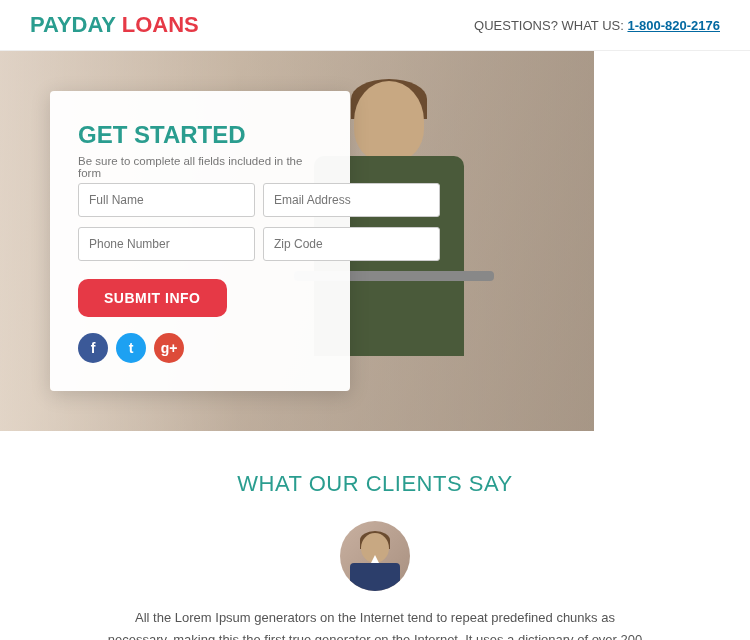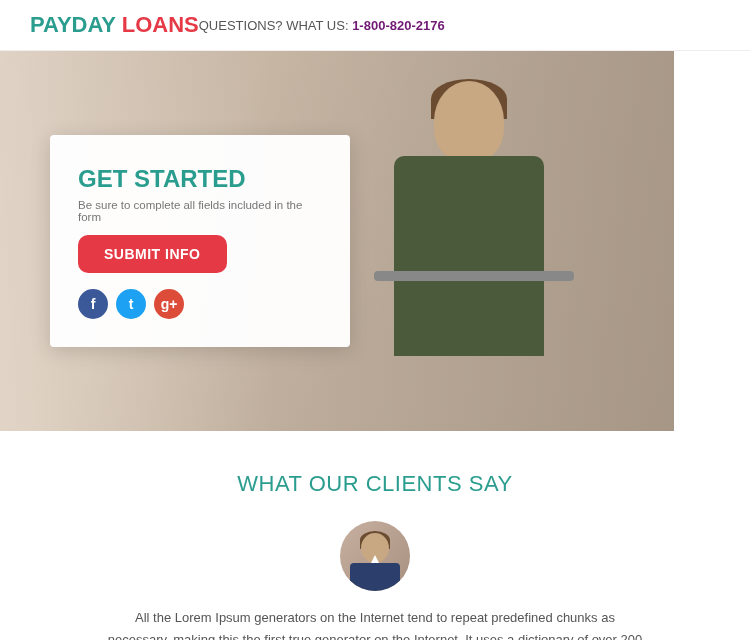--- a/index.html
+++ b/index.html
@@ -1,35 +1,36 @@
 <!DOCTYPE html>
 <html><head>
   <meta charset="utf-8">
   <style>
     * { margin: 0; padding: 0; box-sizing: border-box; }
     body { font-family: Arial, sans-serif; width: 750px; overflow-x: hidden; background: #fff; }
 
     
     .header {
       display: flex;
+      justify-content: space-between;
       align-items: center;
       padding: 12px 30px;
       background: #fff;
       border-bottom: 1px solid #eee;
     }
     .logo { font-size: 22px; font-weight: 700; }
     .logo-payday { color: #2a9d8f; }
     .logo-loans { color: #e63946; }
     .header-contact { font-size: 13px; color: #555; }
-    .header-phone { color: #701a75; font-weight: bold; }
+    .header-phone { color: #0369a1; font-weight: bold; text-decoration: underline; }
 
     
     .hero {
       position: relative;
-      width: 674px;
+      width: 594px;
       height: 380px;
       background: linear-gradient(rgba(180,160,140,0.45), rgba(180,160,140,0.45)),
         linear-gradient(120deg, #c9b8a8 0%, #d4c4b0 30%, #b8a898 60%, #a89888 100%);
       overflow: hidden;
       display: flex;
       align-items: center;
     }
 
     
     .hero-bg {
@@ -252,20 +253,28 @@
     <div class="person-hair"></div>
     <div class="person-head"></div>
     <div class="person-body"></div>
     <div class="person-laptop"></div>
   </div>
 
   <div class="form-card">
     <div class="form-title">GET STARTED</div>
     <div class="form-subtitle">Be sure to complete all fields included in the form</div>
 
+    <div class="form-row">
+      <input class="form-input" type="text" placeholder="Full Name" style="">
+      <input class="form-input" type="email" placeholder="Email Address" style="">
+    </div>
+    <div class="form-row">
+      <input class="form-input" type="tel" placeholder="Phone Number" style="">
+      <input class="form-input" type="text" placeholder="Zip Code" style="">
+    </div>
 
     <button class="submit-btn">SUBMIT INFO</button>
 
     <div class="social-row">
       <div class="social-icon social-fb">f</div>
       <div class="social-icon social-tw">t</div>
       <div class="social-icon social-gp">g+</div>
     </div>
   </div>
 </section>

